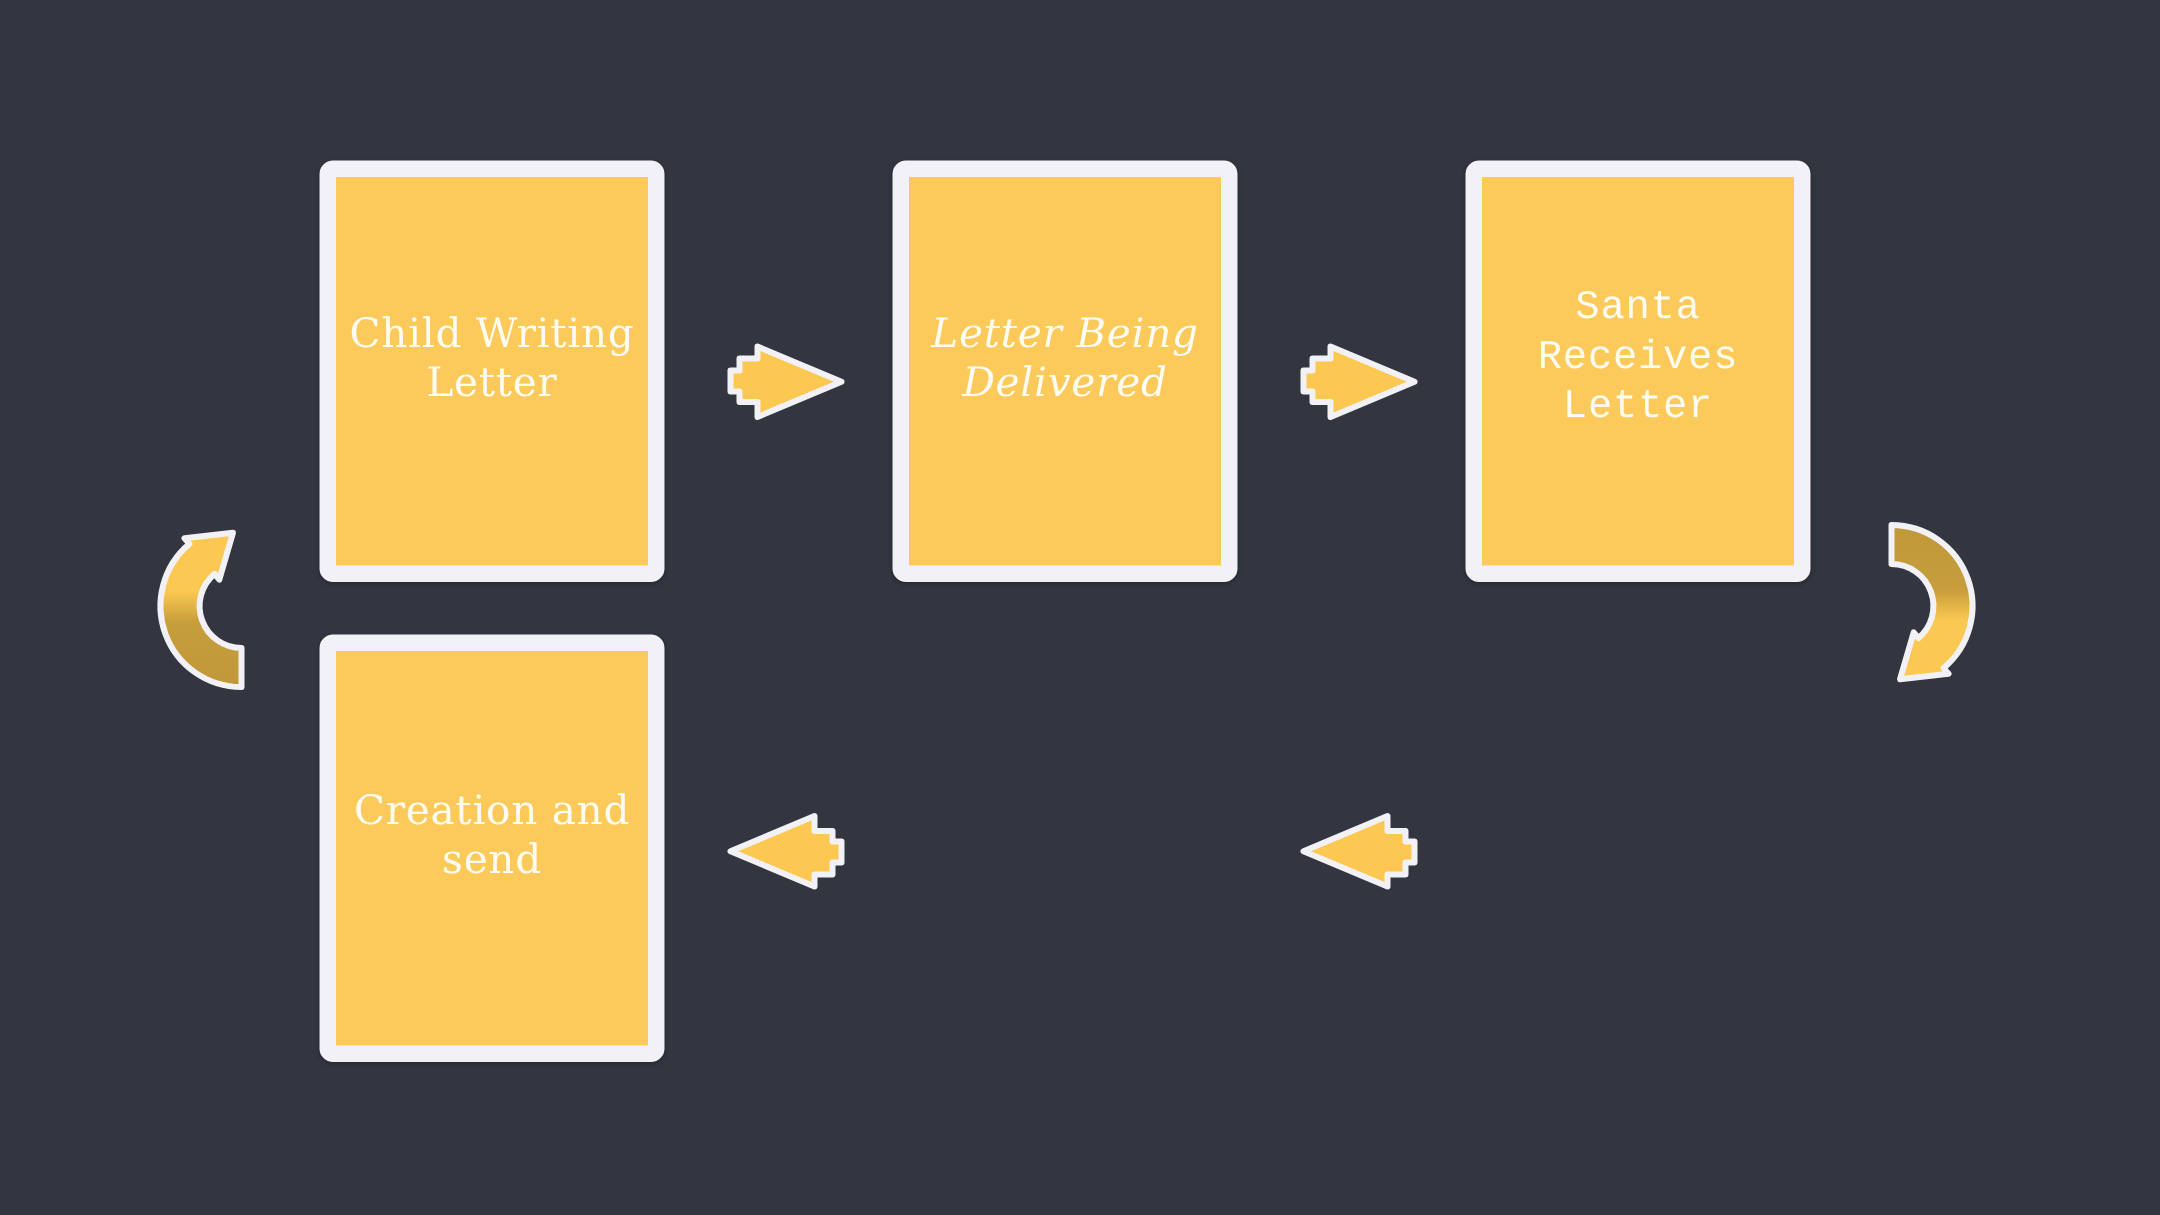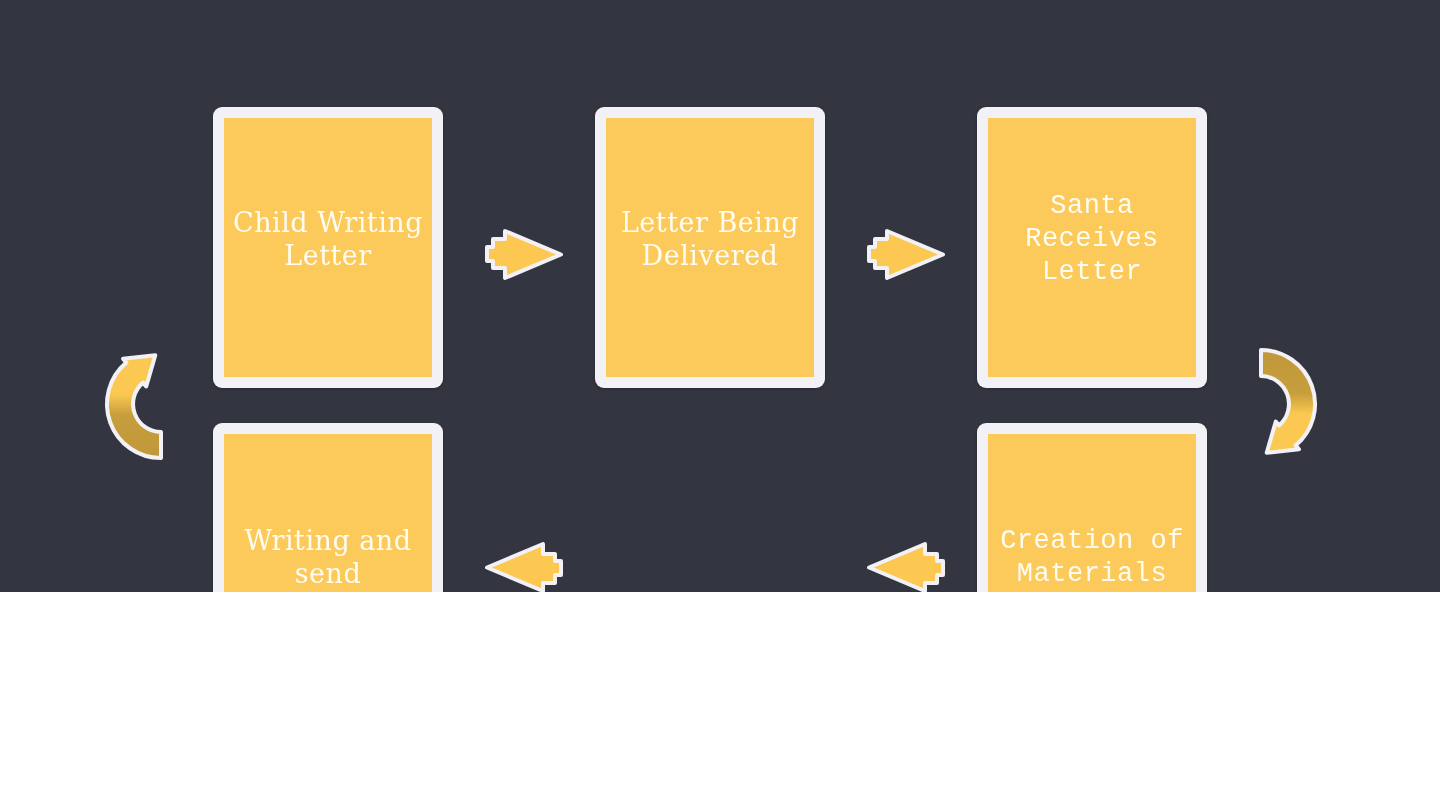--- a/index.html
+++ b/index.html
@@ -1,30 +1,30 @@
 <!DOCTYPE html>
 <html><head>
 <meta charset="utf-8">
 <style>
   html,body { margin:0; padding:0; }
   .canvas {
-    position:relative; width:1440px; height:592px;
+    position:relative; width:1440px; height:810px;
     background:#333541; overflow:hidden;
     font-family:"DejaVu Serif", serif;
   }
   .flow-box {
     position:absolute; width:230px;
     background:#F2F1F6; border-radius:9px;
     padding:11px; box-sizing:border-box;
     box-shadow:0 1px 3px rgba(0,0,0,0.25);
   }
   .row1 { top:107px; height:281px; }
   .row2 { top:423px; height:285px; }
   .col1 { left:213px; }
-  .col2 { left:595px; }
+  .col2 { left:595px;font-style:italic; }
   .col3 { left:977px;font-family:Liberation Mono, monospace; }
   .flow-box-inner {
     width:100%; height:100%; background:#FCC95B;
     display:flex; align-items:center; justify-content:center;
   }
   .flow-box-label {
     white-space:pre-line; text-align:center;
     color:#FFFCF2; font-size:27px; line-height:1.22;
     letter-spacing:0.5px; transform:translateY(-8px);
   }
@@ -50,31 +50,25 @@
   </div>
 
   <div class="flow-box row1 col3">
     <div class="flow-box-inner">
       <div class="flow-box-label">Santa
 Receives
 Letter</div>
     </div>
   </div>
 
-  <div class="flow-box row2 col3">
-    <div class="flow-box-inner">
-      <div class="flow-box-label">Creation of
-Materials</div>
-    </div>
-  </div>
 
 
   <div class="flow-box row2 col1">
     <div class="flow-box-inner">
-      <div class="flow-box-label">Writing and
+      <div class="flow-box-label">Creation and
 send</div>
     </div>
   </div>
 
   <svg class="arrow-svg" style="left:484px; top:228px;" width="80" height="53" viewBox="0 0 80 53">
     <polygon points="77,26.5 21,50 21,40 9,40 9,33 3,33 3,19 9,19 9,11 21,11 21,3" fill="#FCC851" stroke="#F2F1F6" stroke-width="4" stroke-linejoin="round"></polygon>
   </svg>
 
   <svg class="arrow-svg" style="left:866px; top:228px;" width="80" height="53" viewBox="0 0 80 53">
     <polygon points="77,26.5 21,50 21,40 9,40 9,33 3,33 3,19 9,19 9,11 21,11 21,3" fill="#FCC851" stroke="#F2F1F6" stroke-width="4" stroke-linejoin="round"></polygon>

